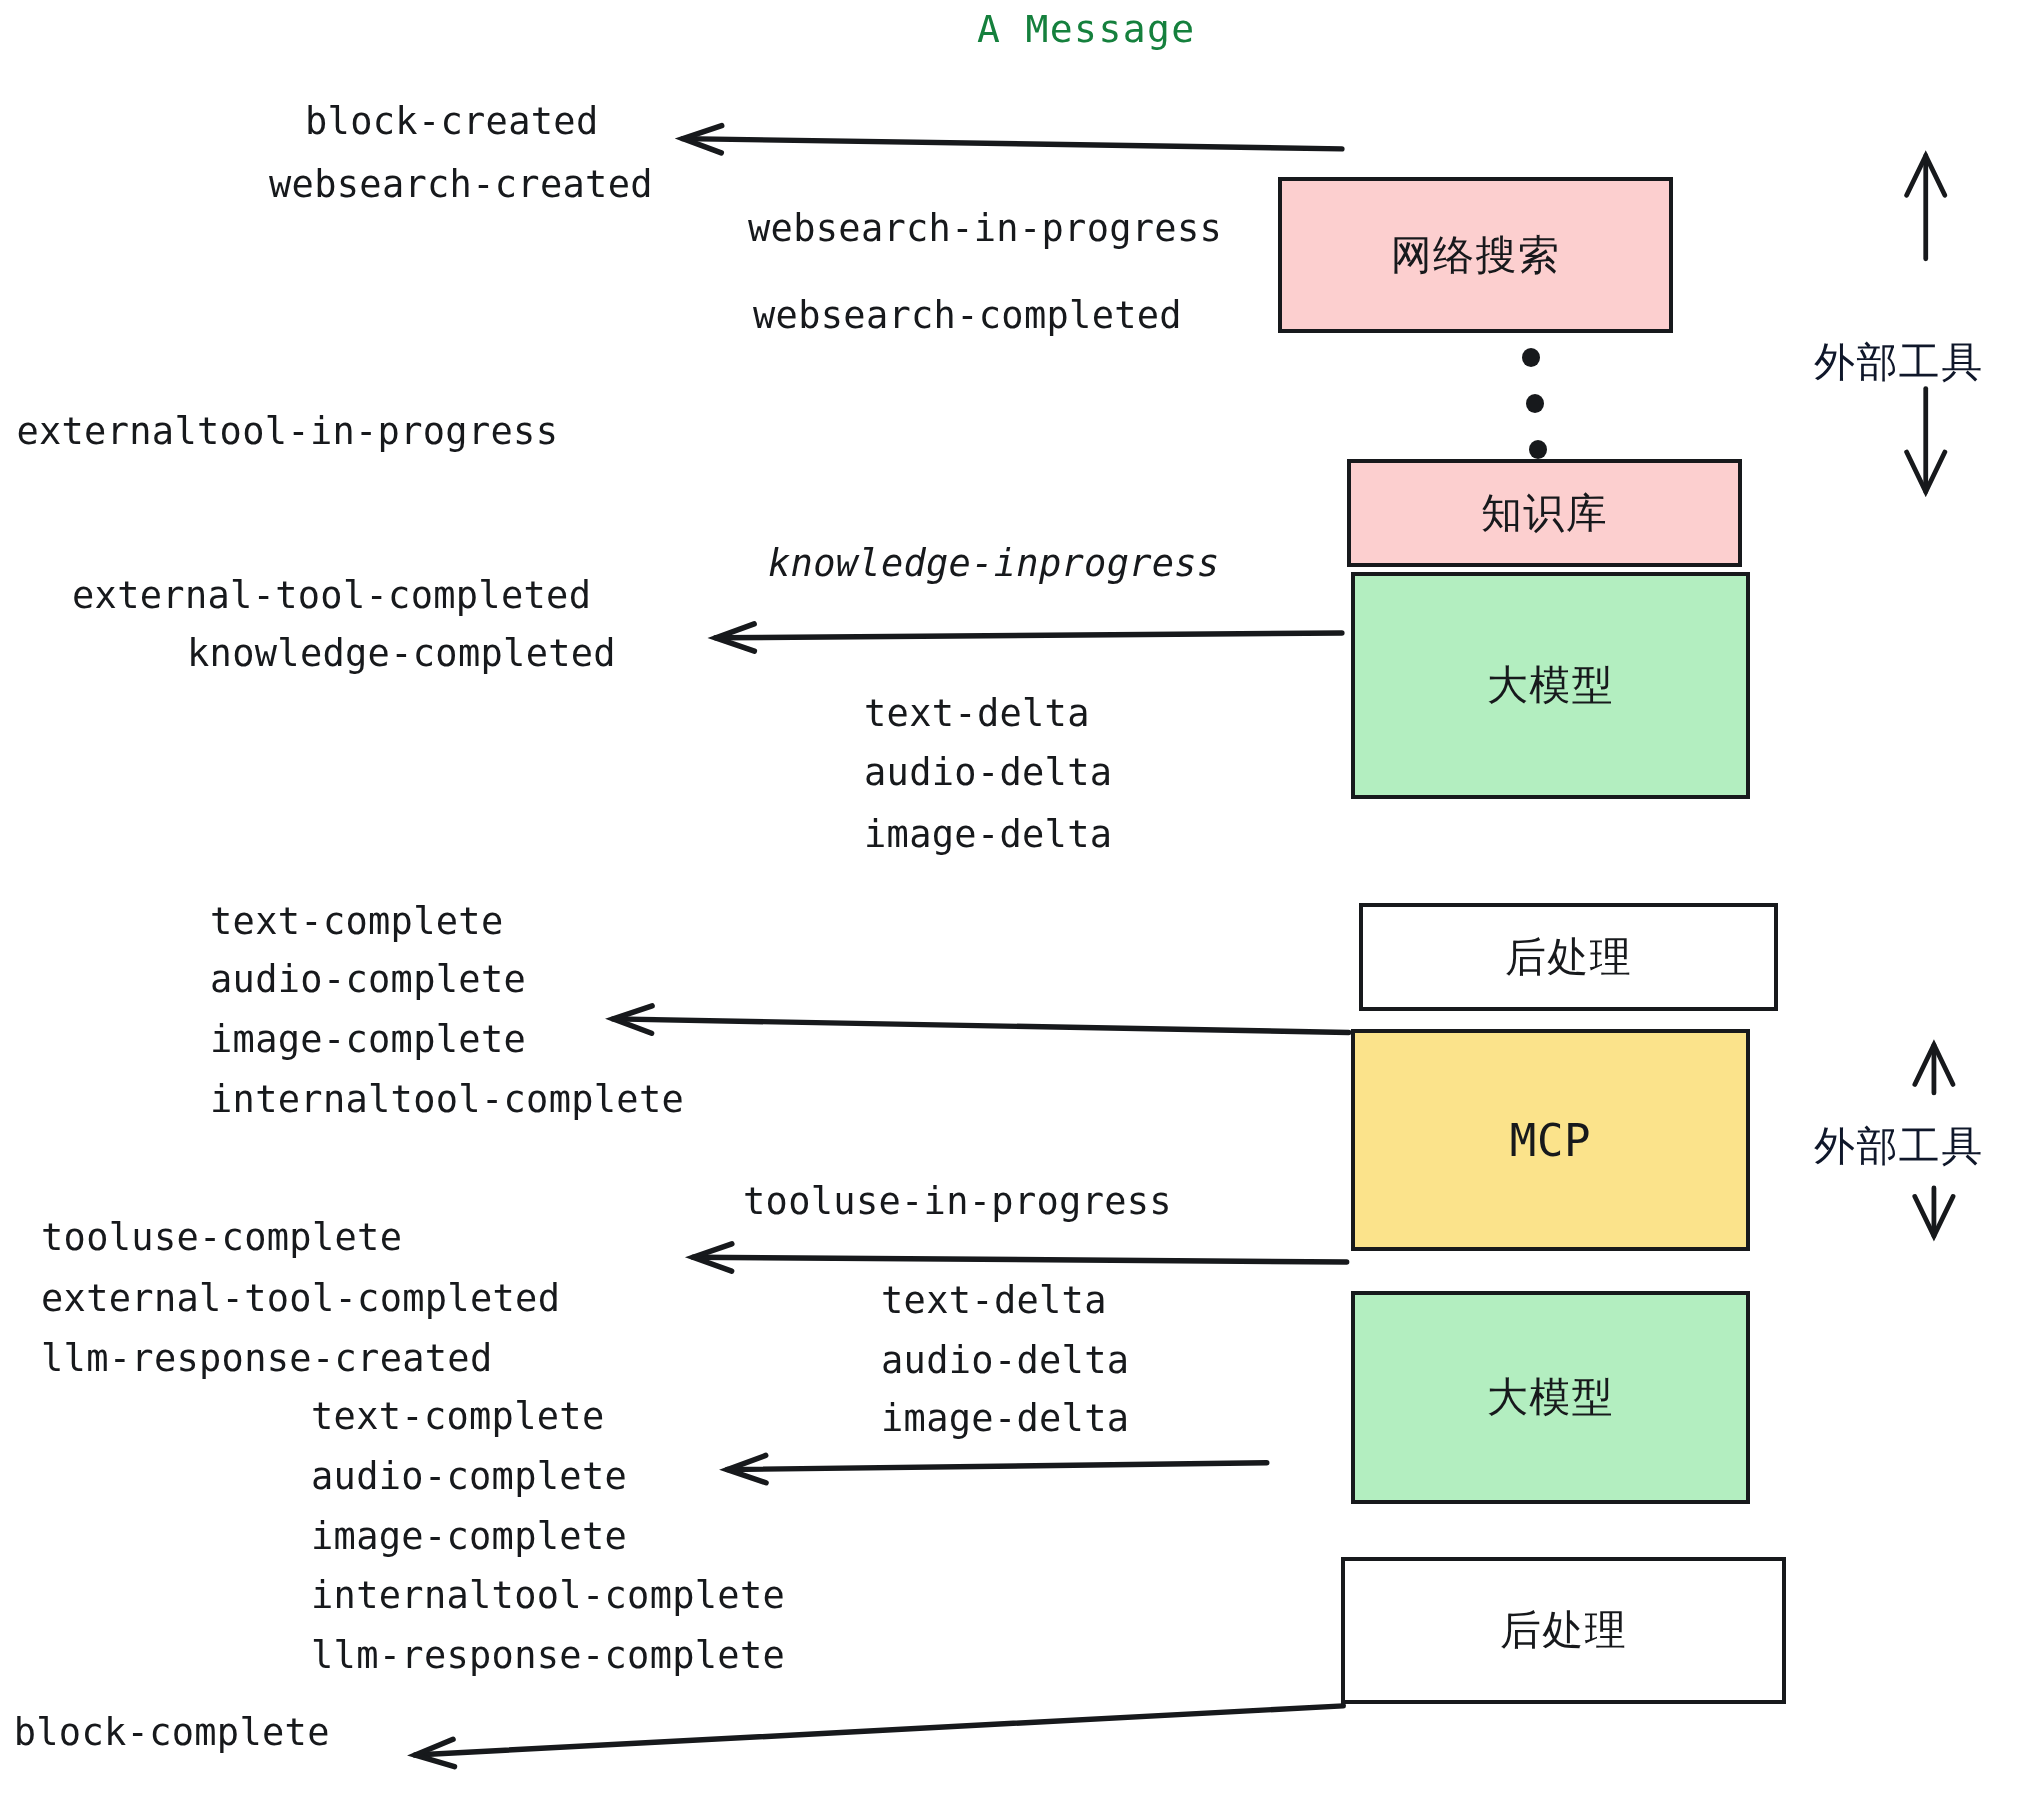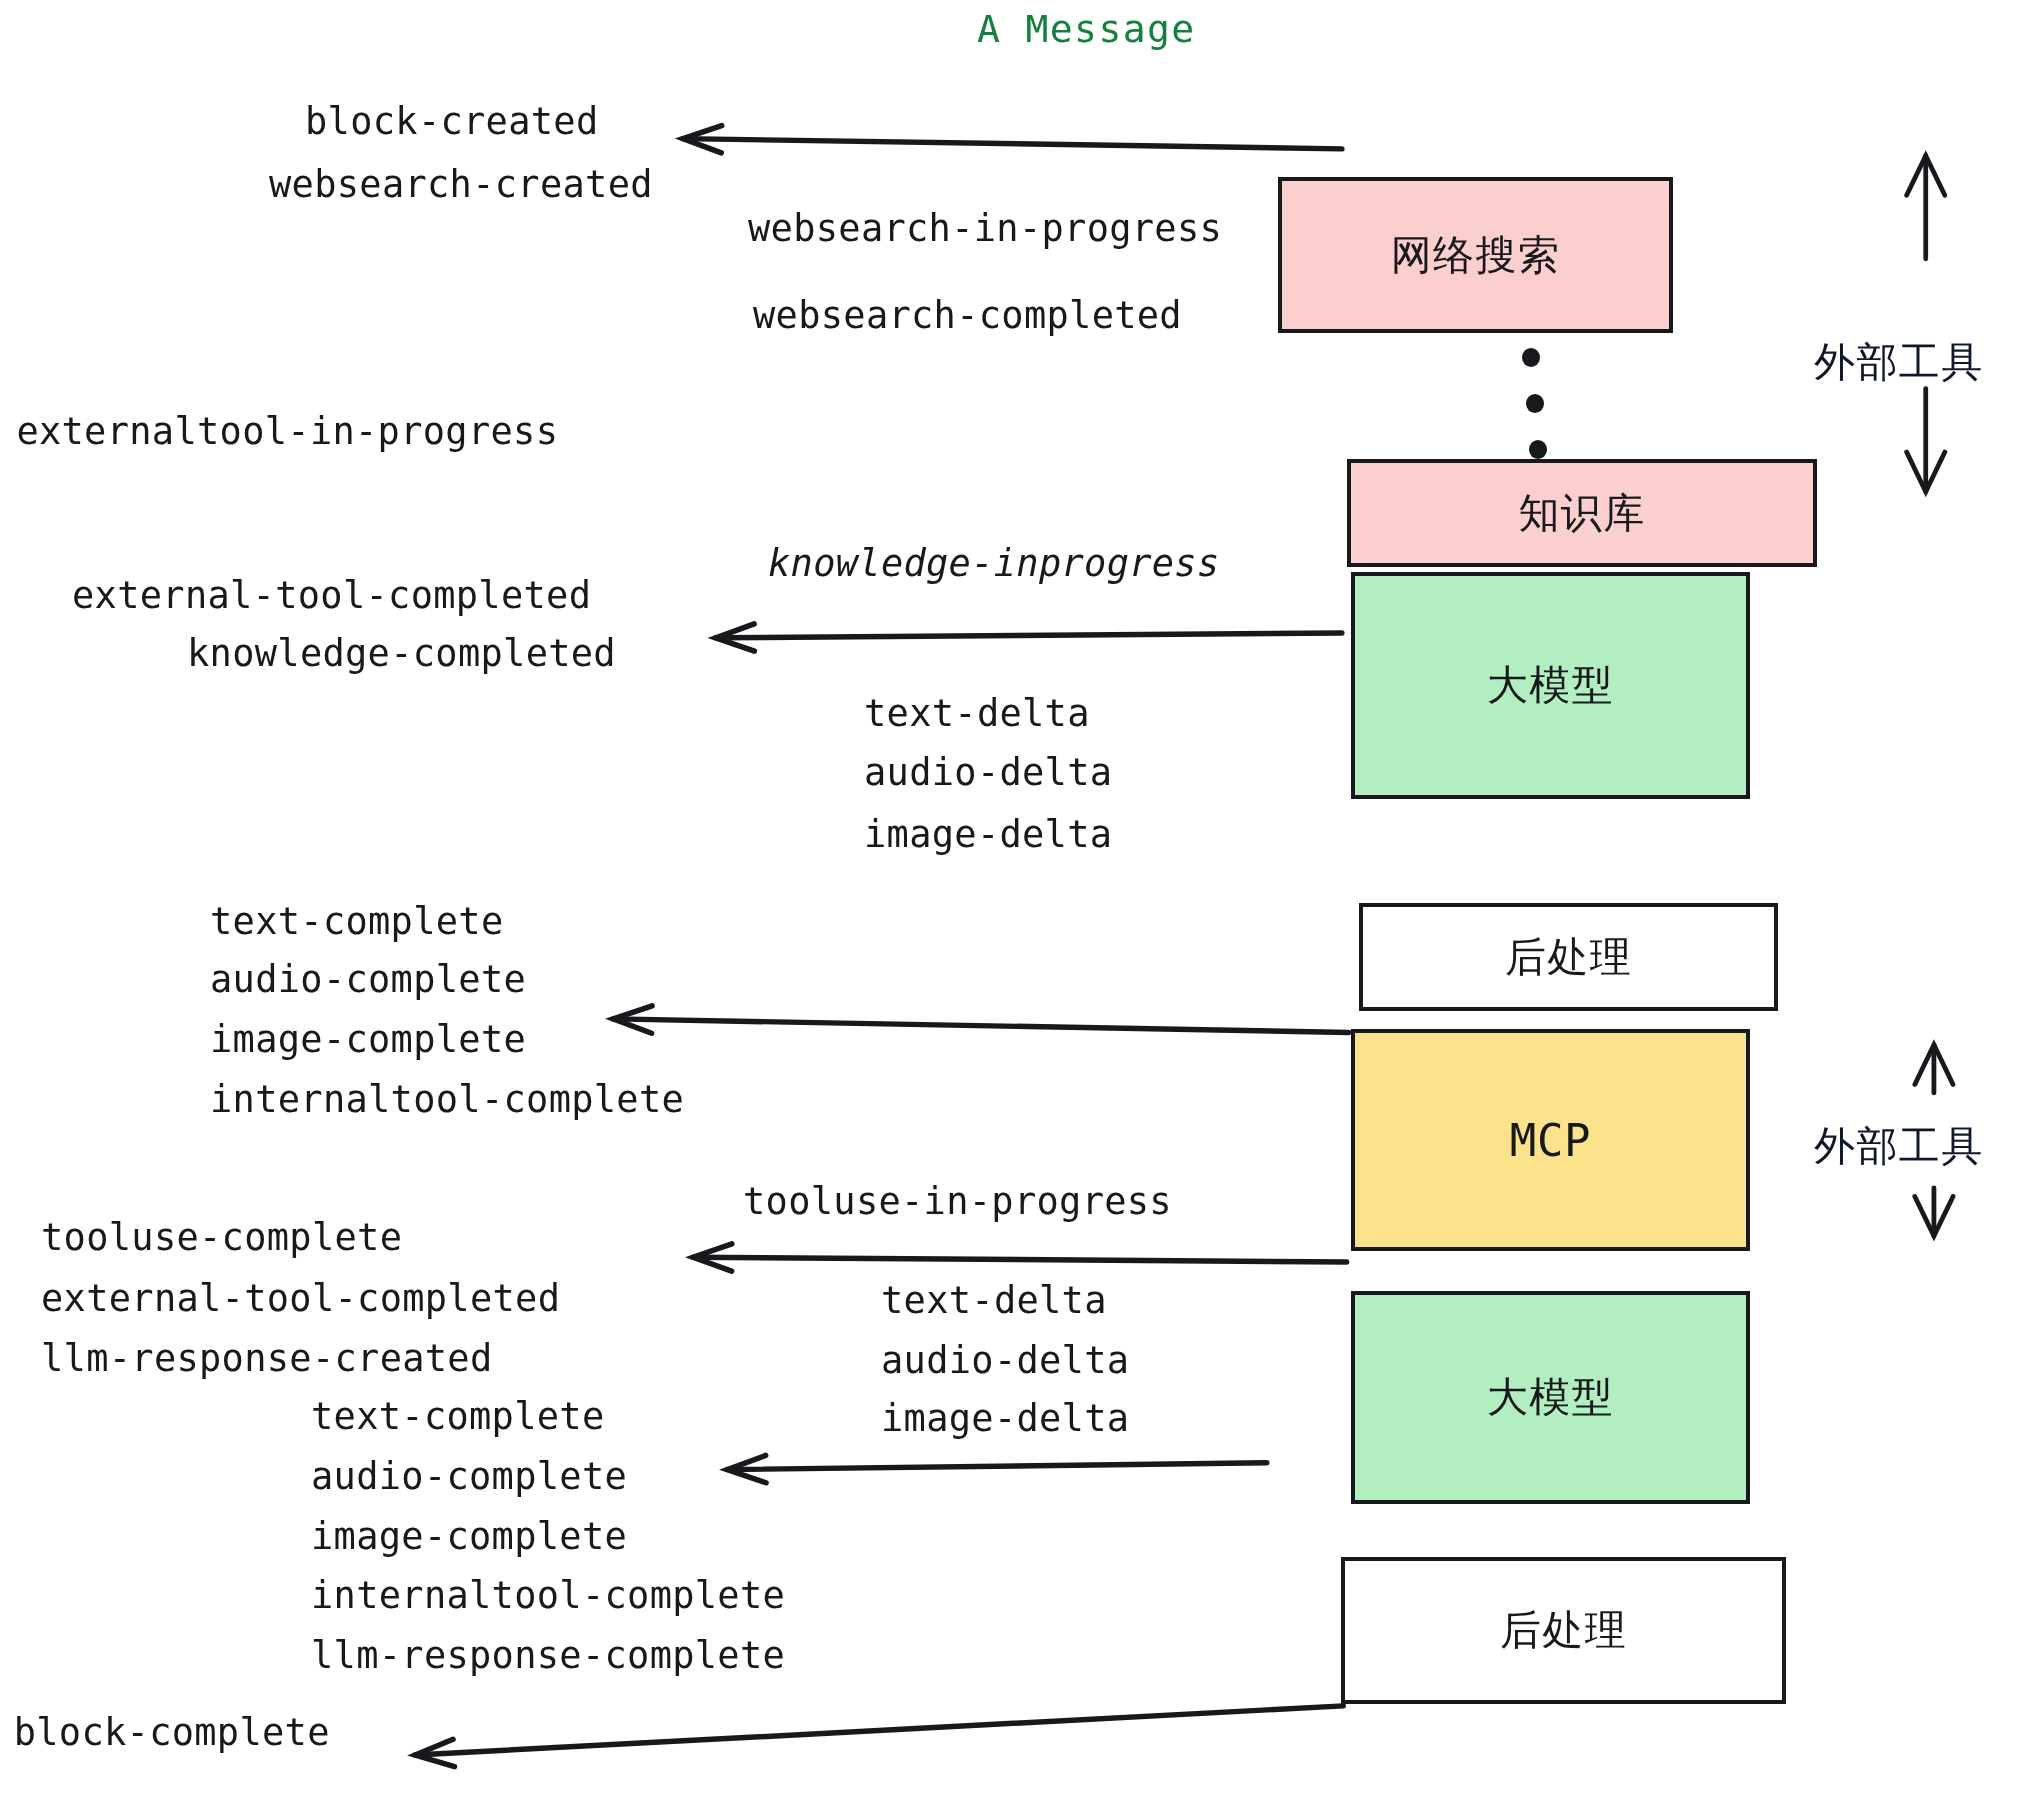--- a/index.html
+++ b/index.html
@@ -69,21 +69,21 @@
           <line x1="2832" y1="1739.6" x2="2832" y2="1810"></line>
           <polyline points="2804,1752 2832,1810 2860,1752" fill="none"></polyline>
         </g>
       </g>
   </svg>
 
   <div id="box-layer">
       <div class="box" style="left: 1278px; top: 169px; width: 395px; height: 156px; background: rgb(252, 207, 207); margin-top: 8px;">
         <span>网络搜索</span>
       </div>
-      <div class="box" style="left: 1347px; top: 459px; width: 470px; height: 108px; background: rgb(252, 207, 207);">
+      <div class="box" style="left: 1347px; top: 459px; width: 395px; height: 108px; background: rgb(252, 207, 207);">
         <span>知识库</span>
       </div>
       <div class="box" style="left: 1351px; top: 572px; width: 399px; height: 227px; background: rgb(179, 238, 192);">
         <span>大模型</span>
       </div>
       <div class="box" style="left: 1359px; top: 903px; width: 419px; height: 108px; background: rgb(255, 255, 255);">
         <span>后处理</span>
       </div>
       <div class="box lat" style="left: 1351px; top: 1029px; width: 399px; height: 222px; background: rgb(251, 227, 139);">
         <span>MCP</span>

